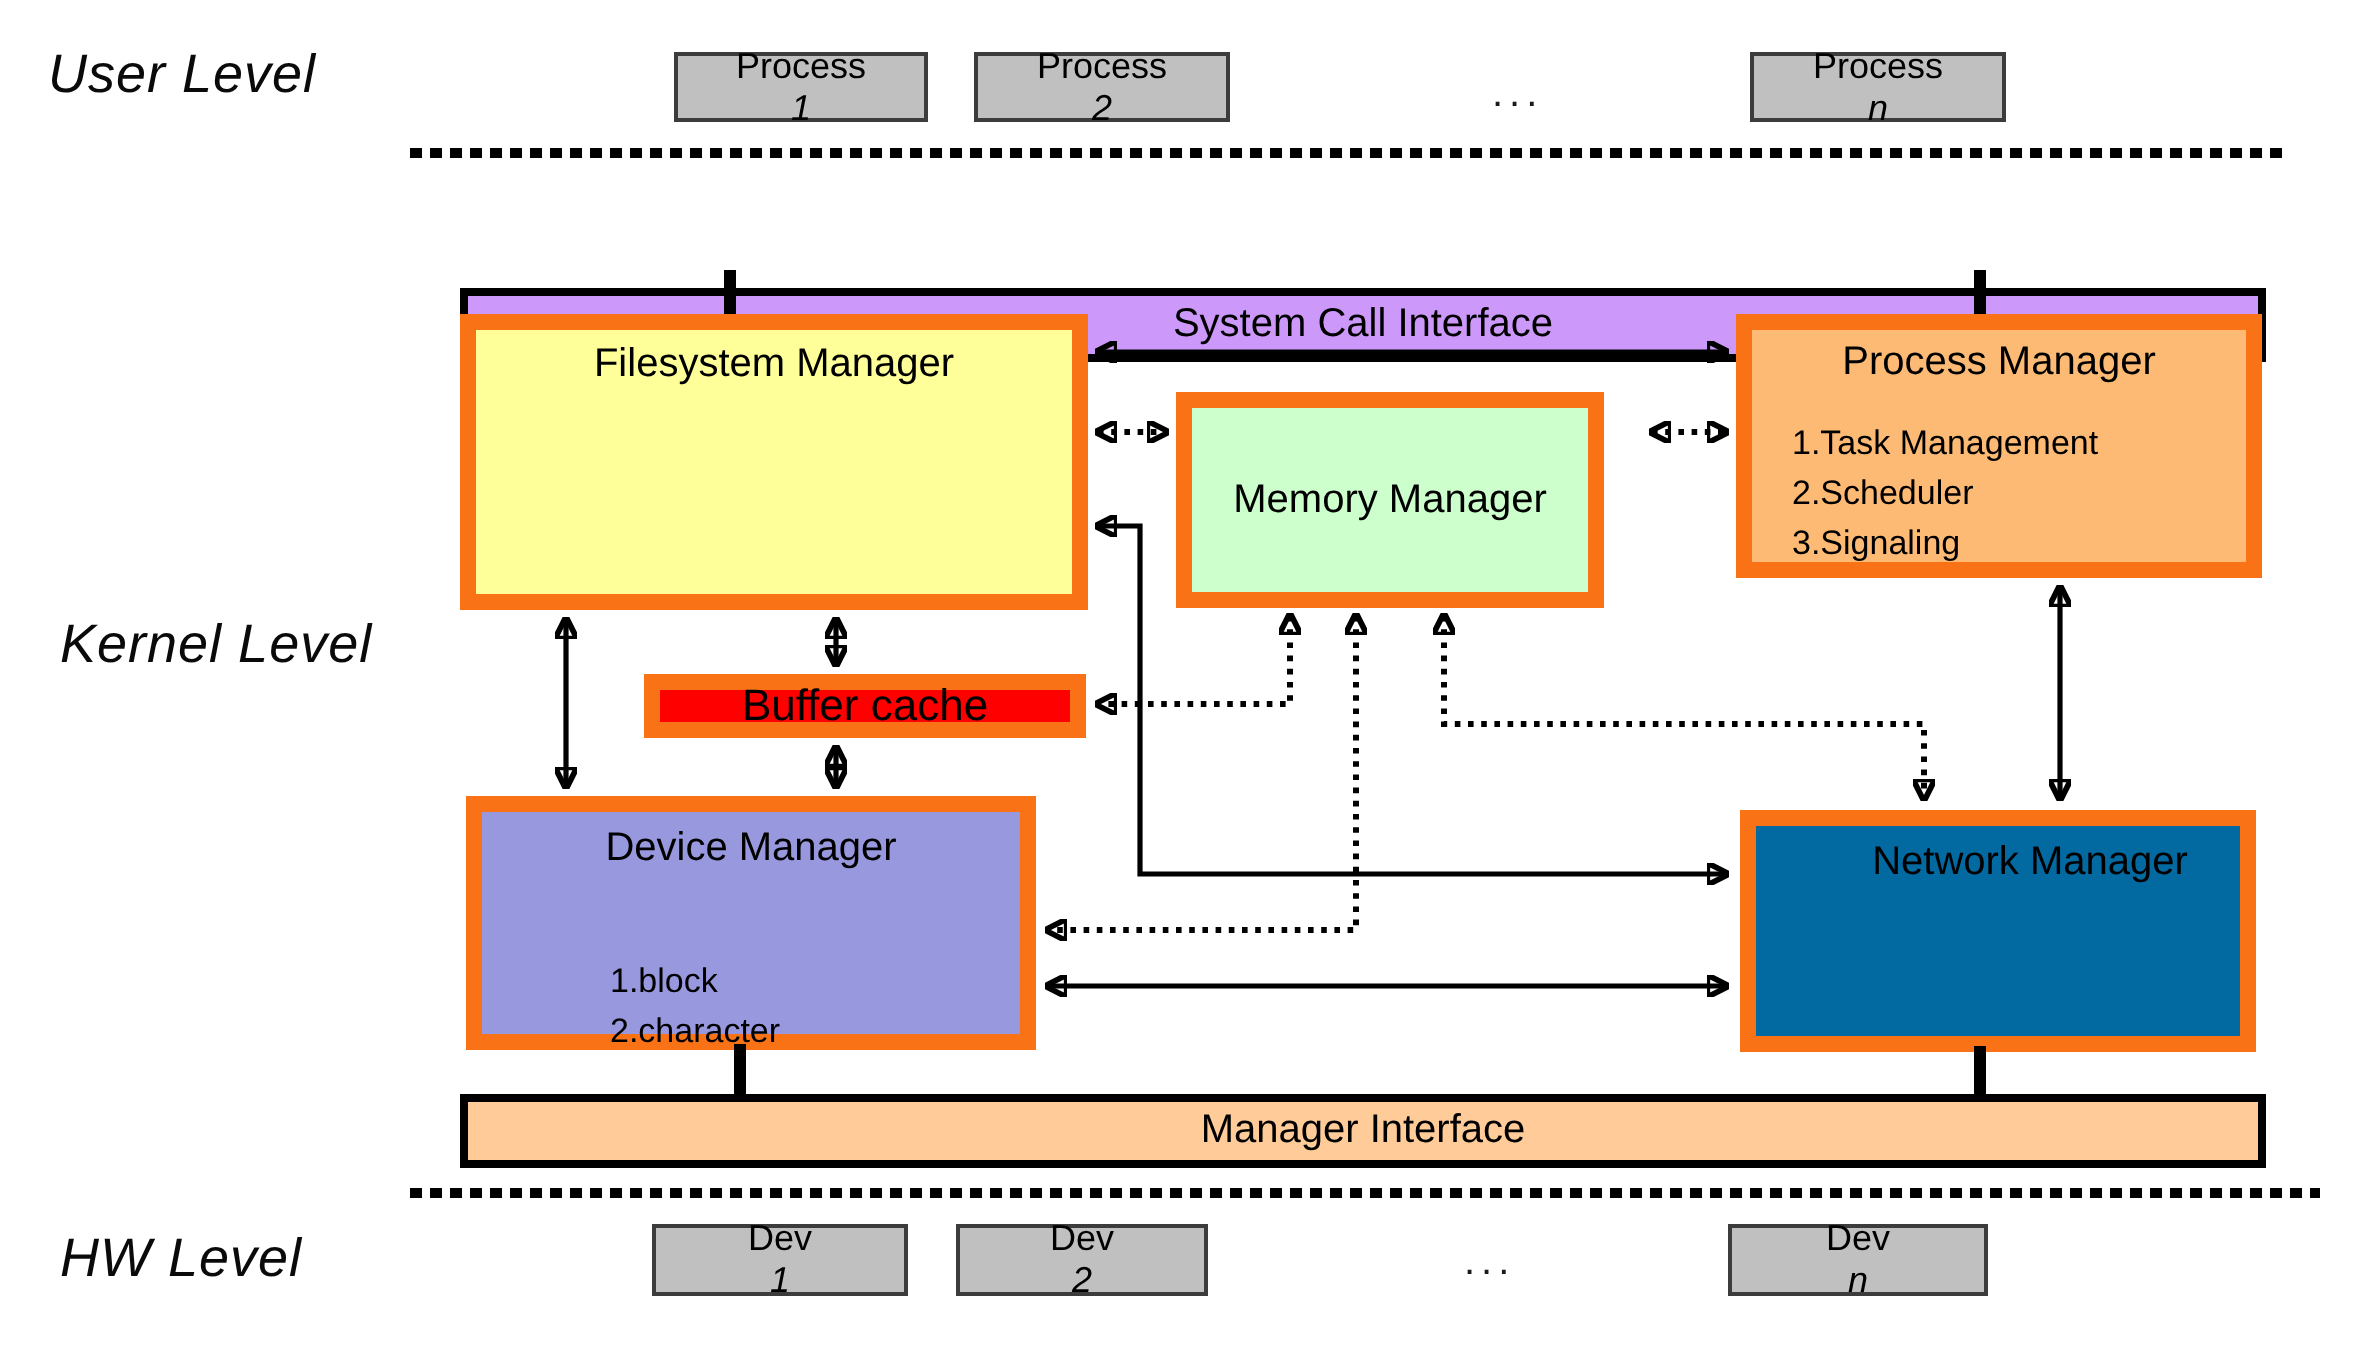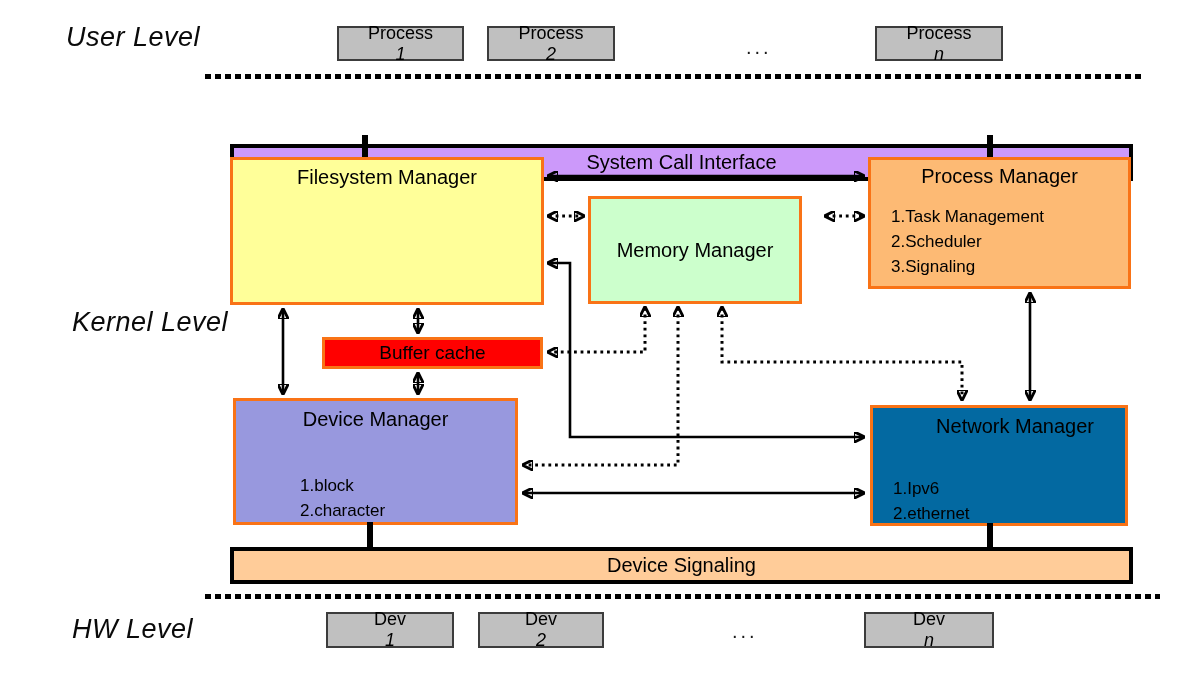--- a/index.html
+++ b/index.html
@@ -1,50 +1,50 @@
 <!DOCTYPE html>
 <html><head>
 <meta charset="utf-8">
 <style>
   html,body{margin:0;padding:0;background:#fff;}
   #canvas{
     position:relative;width:1178px;height:674px;background:#fff;
     font-family:"Liberation Sans",sans-serif;color:#000;overflow:hidden;
   }
-  .lvl-label{position:absolute;font-style:italic;font-size:27px;letter-spacing:.5px;color:#0a0a0a;margin-left:42px;}
+  .lvl-label{position:absolute;font-style:italic;font-size:27px;letter-spacing:.5px;color:#0a0a0a;}
   .gray-box{
     position:absolute;height:35px;background:#c0c0c0;border:2px solid #3c3c3c;
     display:flex;align-items:center;justify-content:center;font-size:18px;box-sizing:border-box;flex-direction:column;
   }
   .gray-box .suffix{font-style:italic;}
   .ellipsis{position:absolute;font-size:20px;letter-spacing:3px;color:#1a1a1a;}
   .dotted-sep{
     position:absolute;height:5px;
     background:repeating-linear-gradient(90deg,#000 0 6px,transparent 6px 10px);
   }
   .bar{
     position:absolute;height:37px;border:4px solid #000;box-sizing:border-box;
     display:flex;align-items:center;justify-content:center;font-size:20px;
   }
   .bar-sci{left:230px;top:100px;width:903px;background:#cc99fa;margin-top:44px;}
   .bar-di{left:230px;top:547px;width:903px;background:#ffcc99;}
   .connector{position:absolute;width:6px;background:#000;}
-  .box{position:absolute;border:3px solid #f97316;box-sizing:border-box;}
+  .box{position:absolute;border:8px solid #f97316;box-sizing:border-box;}
   .box .title{text-align:center;font-size:20px;padding-top:6px;}
   .box .items{position:absolute;left:20px;font-size:17px;line-height:24px;}
   .box .items span{display:block;}
   .box-fs{left:230px;top:157px;width:314px;height:148px;background:#ffff99;}
   .box-fs .items{top:72px;}
   .box-mm{left:588px;top:196px;width:214px;height:108px;background:#ccffcc;
           display:flex;align-items:center;justify-content:center;font-size:20px;text-align:right;}
   .box-pm{left:868px;top:157px;width:263px;height:132px;background:#ccccff;}
   .box-pm .title{padding-top:5px;}
   .box-pm .items{top:44px;line-height:25px;}
   .box-bc{left:322px;top:337px;width:221px;height:32px;background:#ff0000;
-          display:flex;align-items:center;justify-content:center;font-size:19px;}
+          display:flex;align-items:center;justify-content:center;font-size:22px;}
   .box-dm{left:233px;top:398px;width:285px;height:127px;background:#9898de;}
   .box-dm .title{padding-top:7px;}
   .box-dm .items{top:72px;line-height:25px;margin-left:44px;}
   .box-nm{left:870px;top:405px;width:258px;height:121px;background:#99ff99;}
   .box-nm .title{padding-top:7px;}
   .box-nm .items{top:68px;line-height:25px;}
   #arrow-layer{position:absolute;left:0;top:0;width:1178px;height:674px;pointer-events:none;}
   #arrow-layer path,#arrow-layer line{stroke:#000;fill:none;stroke-width:2.6;}
   #arrow-layer .dotted{stroke-dasharray:2.8 3.8;stroke-width:3;}
 </style>
@@ -104,28 +104,24 @@
   <div class="box box-dm" style="background-color: rgb(152, 152, 222);">
     <div class="title">Device Manager</div>
     <div class="items">
       <span>1.block</span>
       <span>2.character</span>
     </div>
   </div>
 
   <div class="box box-nm" style="background-color: #0369a1; padding-left: 32px;">
     <div class="title">Network Manager</div>
-    <div class="items">
-      <span>1.Ipv6</span>
-      <span>2.ethernet</span>
-    </div>
   </div>
 
   <div class="bar bar-di" style="background-color: rgb(255, 204, 153);">
-    <span>Device Signaling</span>
+    <span>Manager Interface</span>
   </div>
   <div class="connector" style="left:367px;top:522px;height:26px;"></div>
   <div class="connector" style="left:987px;top:523px;height:25px;"></div>
 
   <div class="gray-box" style="left:326px;top:612px;width:128px;height:36px;">
     <span>Dev</span>
       <span class="suffix">1</span>
   </div>
   <div class="gray-box" style="left:478px;top:612px;width:126px;height:36px;">
     <span>Dev</span>

